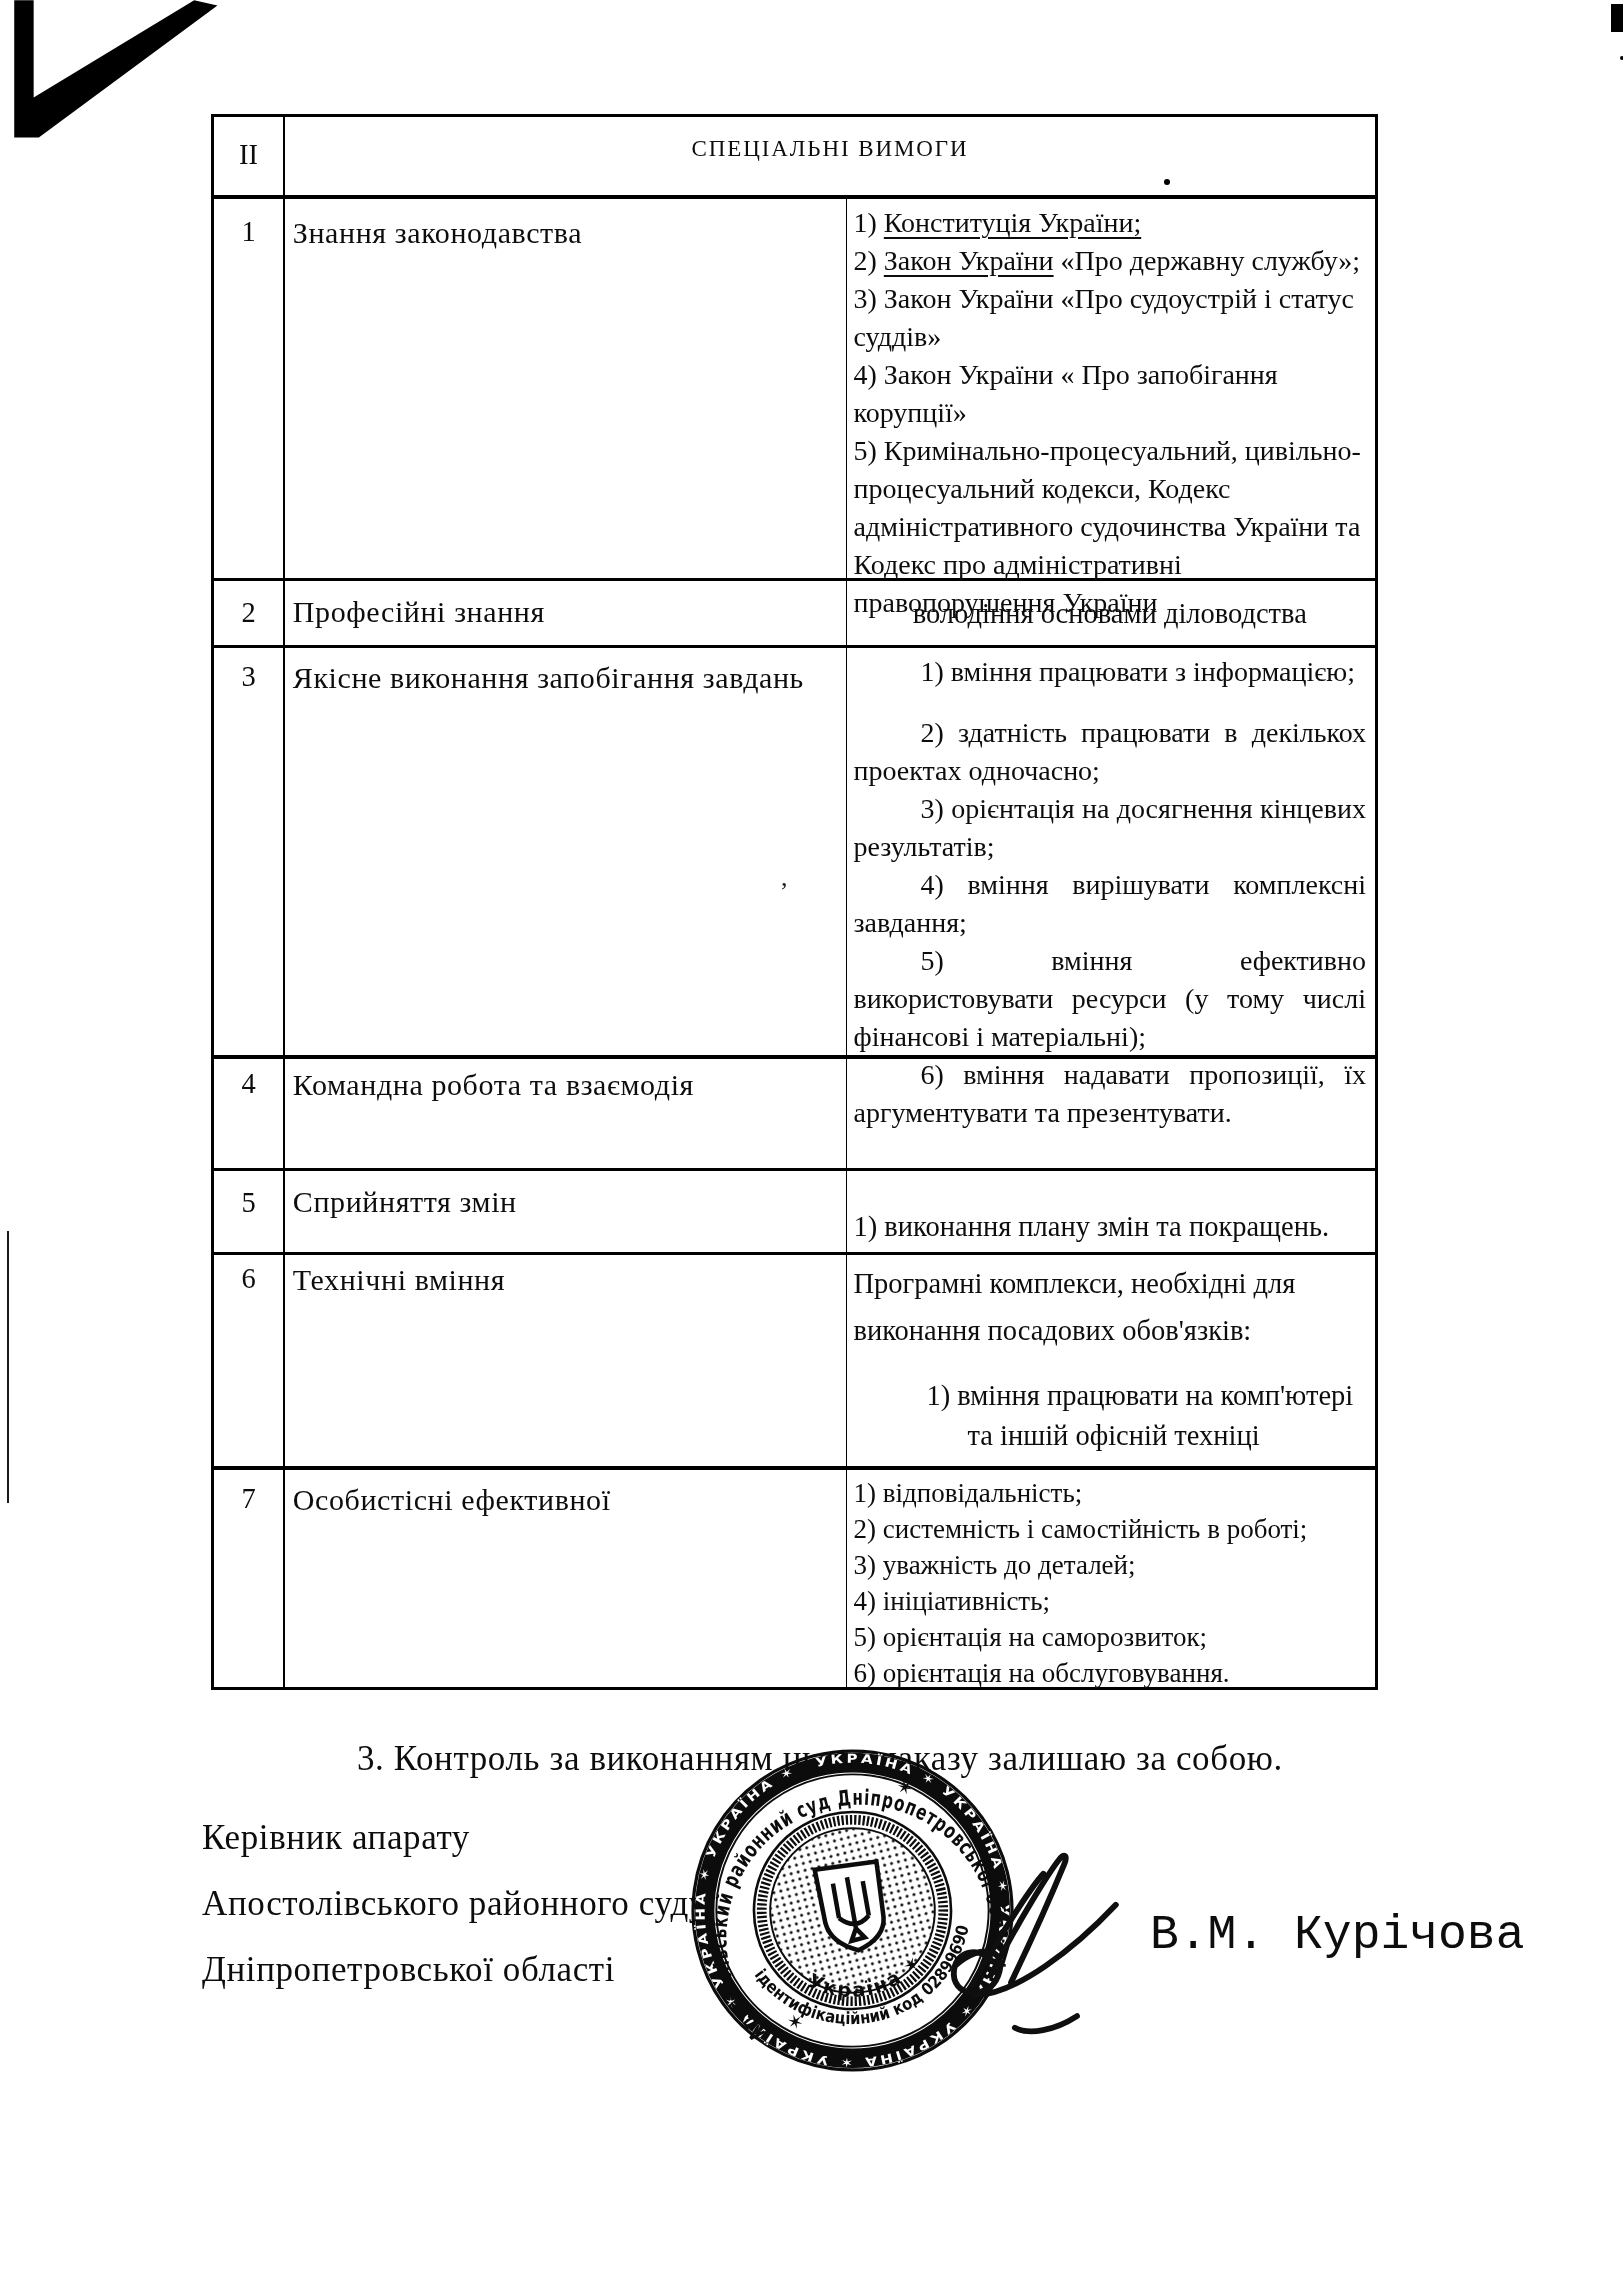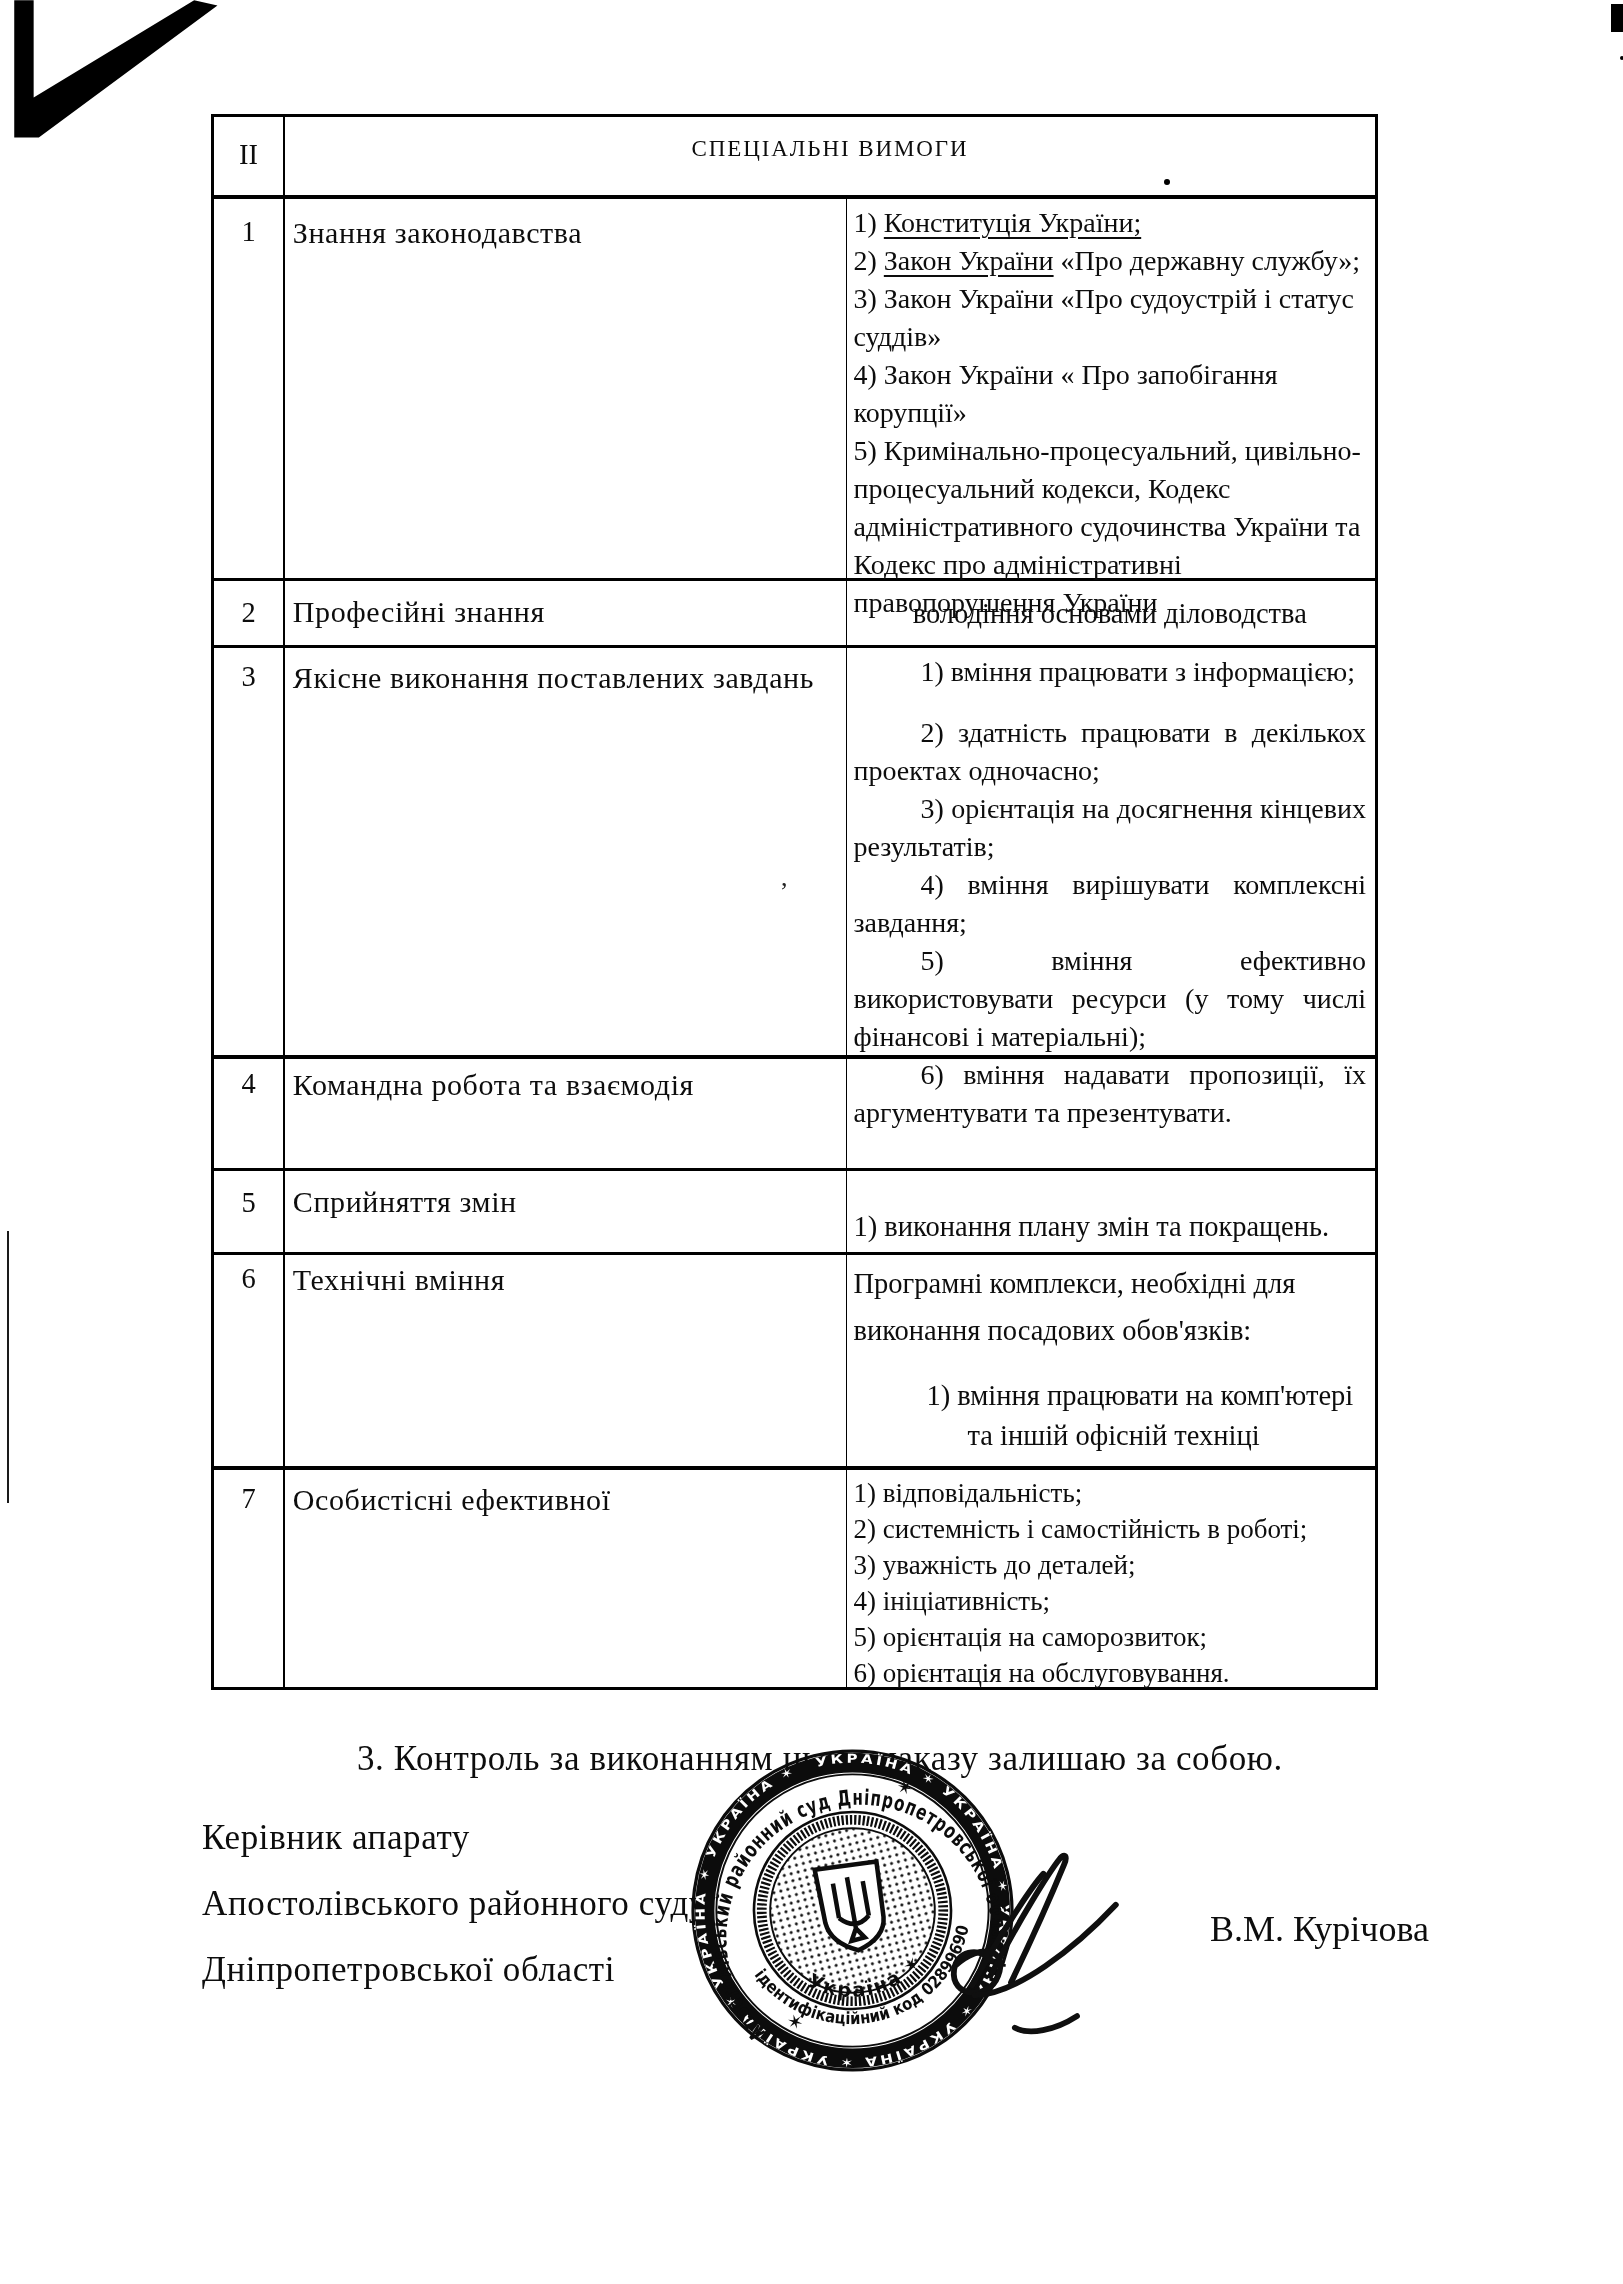--- a/index.html
+++ b/index.html
@@ -52,21 +52,21 @@
   .r7-items .li { line-height:36px; font-size:27px; }
 
   .pt26{padding-top:17px;} .pt20{padding-top:13px;} .pt14{padding-top:9px;}
   .pt24{padding-top:15.6px;} .pt12{padding-top:7.8px;} .pt34{padding-top:22px;}
 
   
   .closing { position:absolute; left:357px; top:1739px; width:1102px;
              font-size:35px; letter-spacing:0.6px; }
   .sig-line { position:absolute; left:202px; font-size:35px; letter-spacing:0.6px; }
   .sl1 { top:1818px; } .sl2 { top:1884px; } .sl3 { top:1950px; }
-  .sig-name { position:absolute; left:1210px; top:1908px; font-size:36px; }
+  .sig-name { position:absolute; left:1150px; top:1908px; font-size:48px;font-family:Liberation Mono, monospace; }
 
   .stamp-svg { position:absolute; left:671px; top:1729px; }
   .stamp-micro  { font-family:"DejaVu Sans",sans-serif; font-weight:bold;
                   font-size:19px; letter-spacing:4px; }
   .stamp-main   { font-family:"DejaVu Sans",sans-serif; font-weight:bold;
                   font-size:33px; letter-spacing:2px; }
   .stamp-inner  { font-family:"DejaVu Sans",sans-serif; font-weight:bold; font-size:26px; }
   .stamp-bottom { font-family:"DejaVu Sans",sans-serif; font-weight:bold;
                   font-size:30px; letter-spacing:3px; }
   .stamp-star   { font-family:"DejaVu Sans",sans-serif; font-size:30px; }
@@ -105,21 +105,21 @@
   </div>
 
   <div class="t-row h-r2">
     <div class="c1 pt24">2</div>
     <div class="c2">Професійні знання</div>
     <div class="c3 center-cell">володіння основами діловодства</div>
   </div>
 
   <div class="t-row h-r3">
     <div class="c1 pt20">3</div>
-    <div class="c2 pt20">Якісне виконання поставлених завдань</div>
+    <div class="c2 pt20">Якісне виконання запобігання завдань</div>
     <div class="c3 r3-items">
       <div class="li">1) вміння працювати з інформацією;</div>
       <div class="li gap">2) здатність працювати в декількох проектах одночасно;</div>
       <div class="li">3) орієнтація на досягнення кінцевих результатів;</div>
       <div class="li">4) вміння вирішувати комплексні завдання;</div>
       <div class="li">5) вміння ефективно використовувати ресурси (у тому числі фінансові і матеріальні);</div>
       <div class="li">6) вміння надавати пропозиції, їх аргументувати та презентувати.</div>
     </div>
   </div>
 

